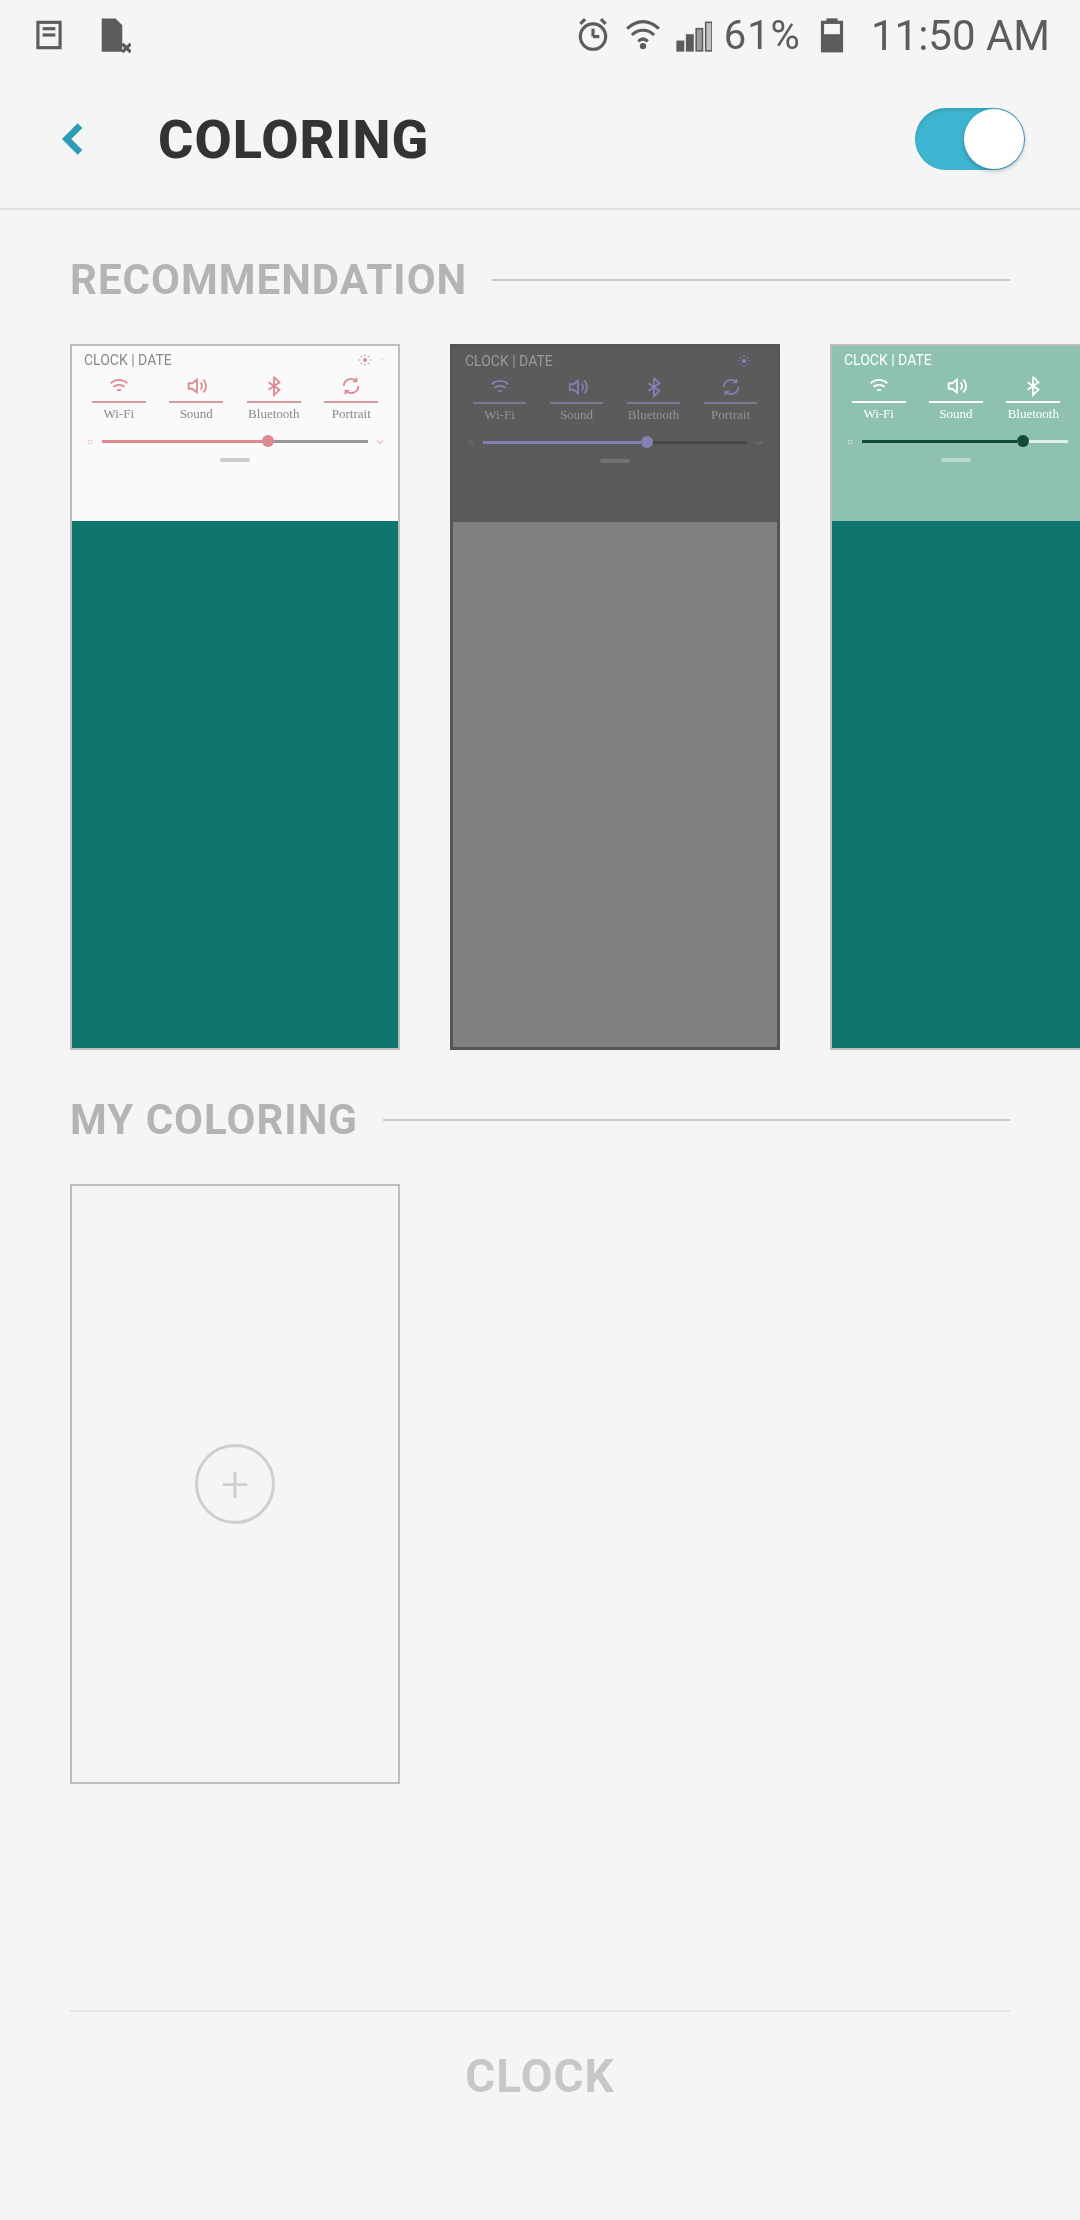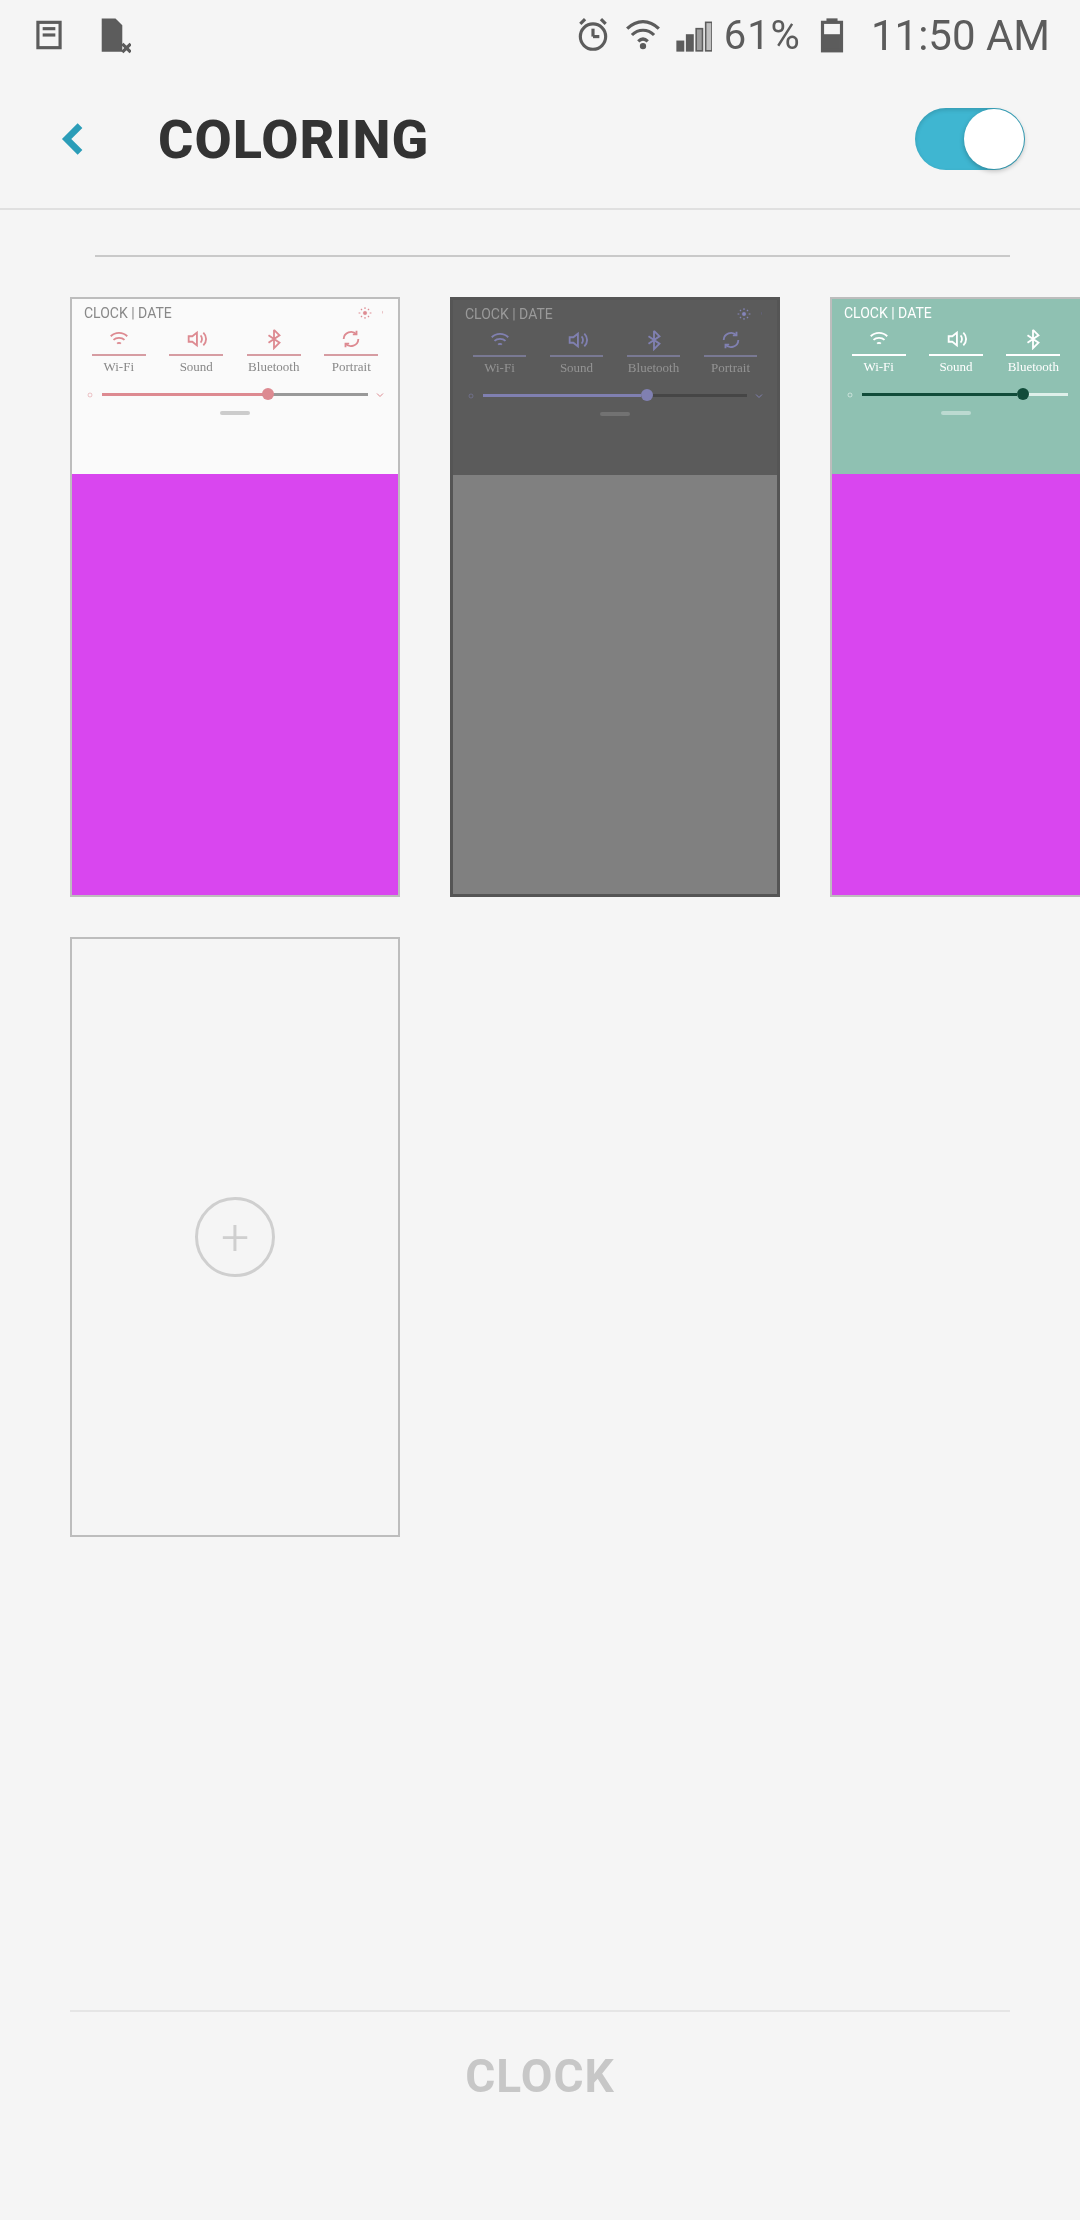--- a/index.html
+++ b/index.html
@@ -65,23 +65,23 @@
     white-space: nowrap;
   }
   .section-line {
     flex:1; height:2px; background:#c9c9c9; margin-left:25px;
   }
   .reco-scroll {
     display:flex; gap:50px; margin-top:40px; overflow:hidden;
     margin-right:-70px; 
   }
   .theme-card {
-    width: 330px; height: 600px;
+    width: 330px; height: 706px;
     border:2px solid #bdbdbd;
-    background:#d946ef;
+    background:#0f766e;
     flex:0 0 auto;
     position:relative;
   }
   .theme-card.selected { border:3px solid #555; }
   .qs {
     height:175px; width:100%;
     position:relative;
     font-size:14px;
   }
   .qs-header {
@@ -191,20 +191,21 @@
     </svg>
   <div class="header-title">COLORING</div>
   <div class="toggle">
     <div class="toggle-knob"></div>
   </div>
 </div>
 
 <div class="content">
 
   <div class="section-row">
+    <div class="section-label">RECOMMENDATION</div>
     <div class="section-line"></div>
   </div>
 
   <div class="reco-scroll">
 
     <div class="theme-card theme-light">
       <div class="qs">
         <div class="qs-header">
           <span>CLOCK | DATE</span>
           <span style="display:flex;gap:10px;">
@@ -386,20 +387,24 @@
             </svg>
           <div class="track">
               <div class="thumb"></div>
             </div>
         </div>
         <div class="grip"></div>
       </div>
     </div>
   </div>
 
+  <div class="section-row">
+    <div class="section-label">MY COLORING</div>
+    <div class="section-line"></div>
+  </div>
 
   <div class="my-row">
     <div class="add-card">
       <div class="plus-circle">+</div>
     </div>
   </div>
 </div>
 
 <div class="footer">
   <div class="footer-btn edit">CLOCK</div>

